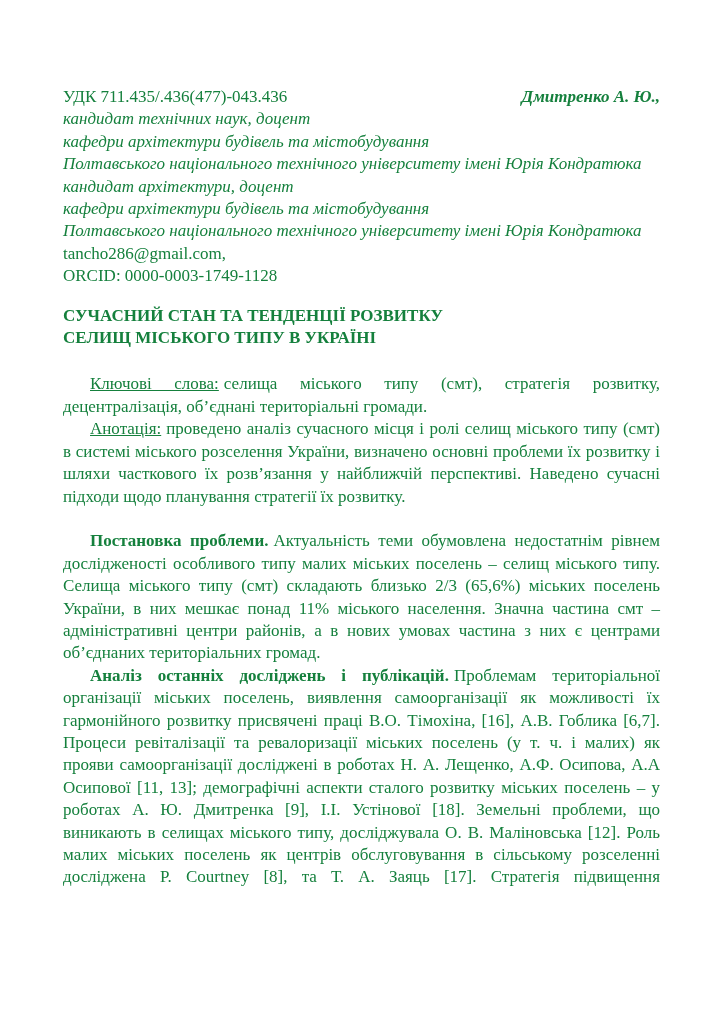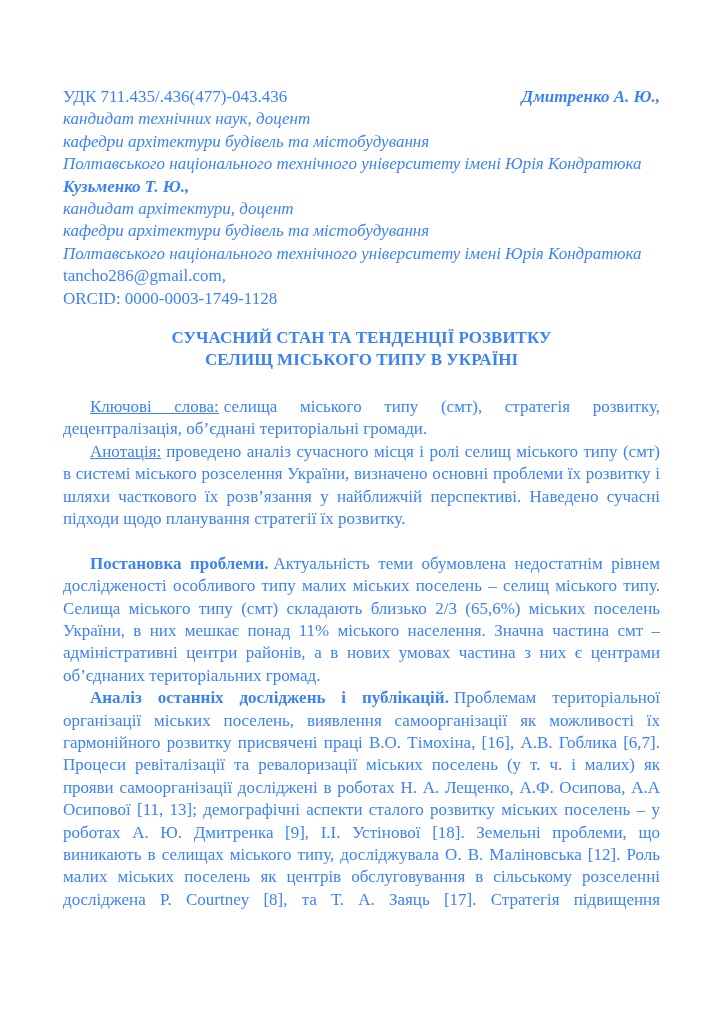--- a/index.html
+++ b/index.html
@@ -1,33 +1,33 @@
 <!DOCTYPE html>
 <html><head>
 <meta charset="utf-8">
 <style>
   html, body { margin: 0; padding: 0; background: #ffffff; }
   .page {
     width: 724px;
     height: 1024px;
     box-sizing: border-box;
     background: #ffffff;
-    color: #3b82f6;
+    color: #15803d;
     font-family: "Liberation Serif", serif;
     font-size: 17px;
     line-height: 22.4px;
     padding: 86px 64px 0 63px;
     overflow: hidden;
   }
   .udk-row { display: flex; justify-content: space-between; align-items: baseline; }
   .bold { font-weight: bold; font-style: italic; }
   .it { font-style: italic; }
   .right { }
   .title {
-    text-align: center;
+    text-align: left;
     font-weight: bold;
     margin: 17px 0 24px 0;
   }
   p.body {
     margin: 0;
     text-align: justify;
     text-indent: 27px;
   }
   p.gap-before { margin-top: 22.4px; }
   p.cont { text-align-last: justify; }
@@ -41,21 +41,20 @@
 
   <div class="udk-row">
     <span>УДК 711.435/.436(477)-043.436</span>
     <span class="bold">Дмитренко А. Ю.,</span>
   </div>
 
   <div class="right">
     <div class="it">кандидат технічних наук, доцент</div>
     <div class="it">кафедри архітектури будівель та містобудування</div>
     <div class="it">Полтавського національного технічного університету імені Юрія Кондратюка</div>
-    <div class="bold">Кузьменко Т. Ю.,</div>
     <div class="it">кандидат архітектури, доцент</div>
     <div class="it">кафедри архітектури будівель та містобудування</div>
     <div class="it">Полтавського національного технічного університету імені Юрія Кондратюка</div>
     <div>tancho286@gmail.com,</div>
     <div>ORCID: 0000-0003-1749-1128</div>
   </div>
 
   <div class="title">
     <div>СУЧАСНИЙ СТАН ТА ТЕНДЕНЦІЇ РОЗВИТКУ</div>
     <div>СЕЛИЩ МІСЬКОГО ТИПУ В УКРАЇНІ</div>

